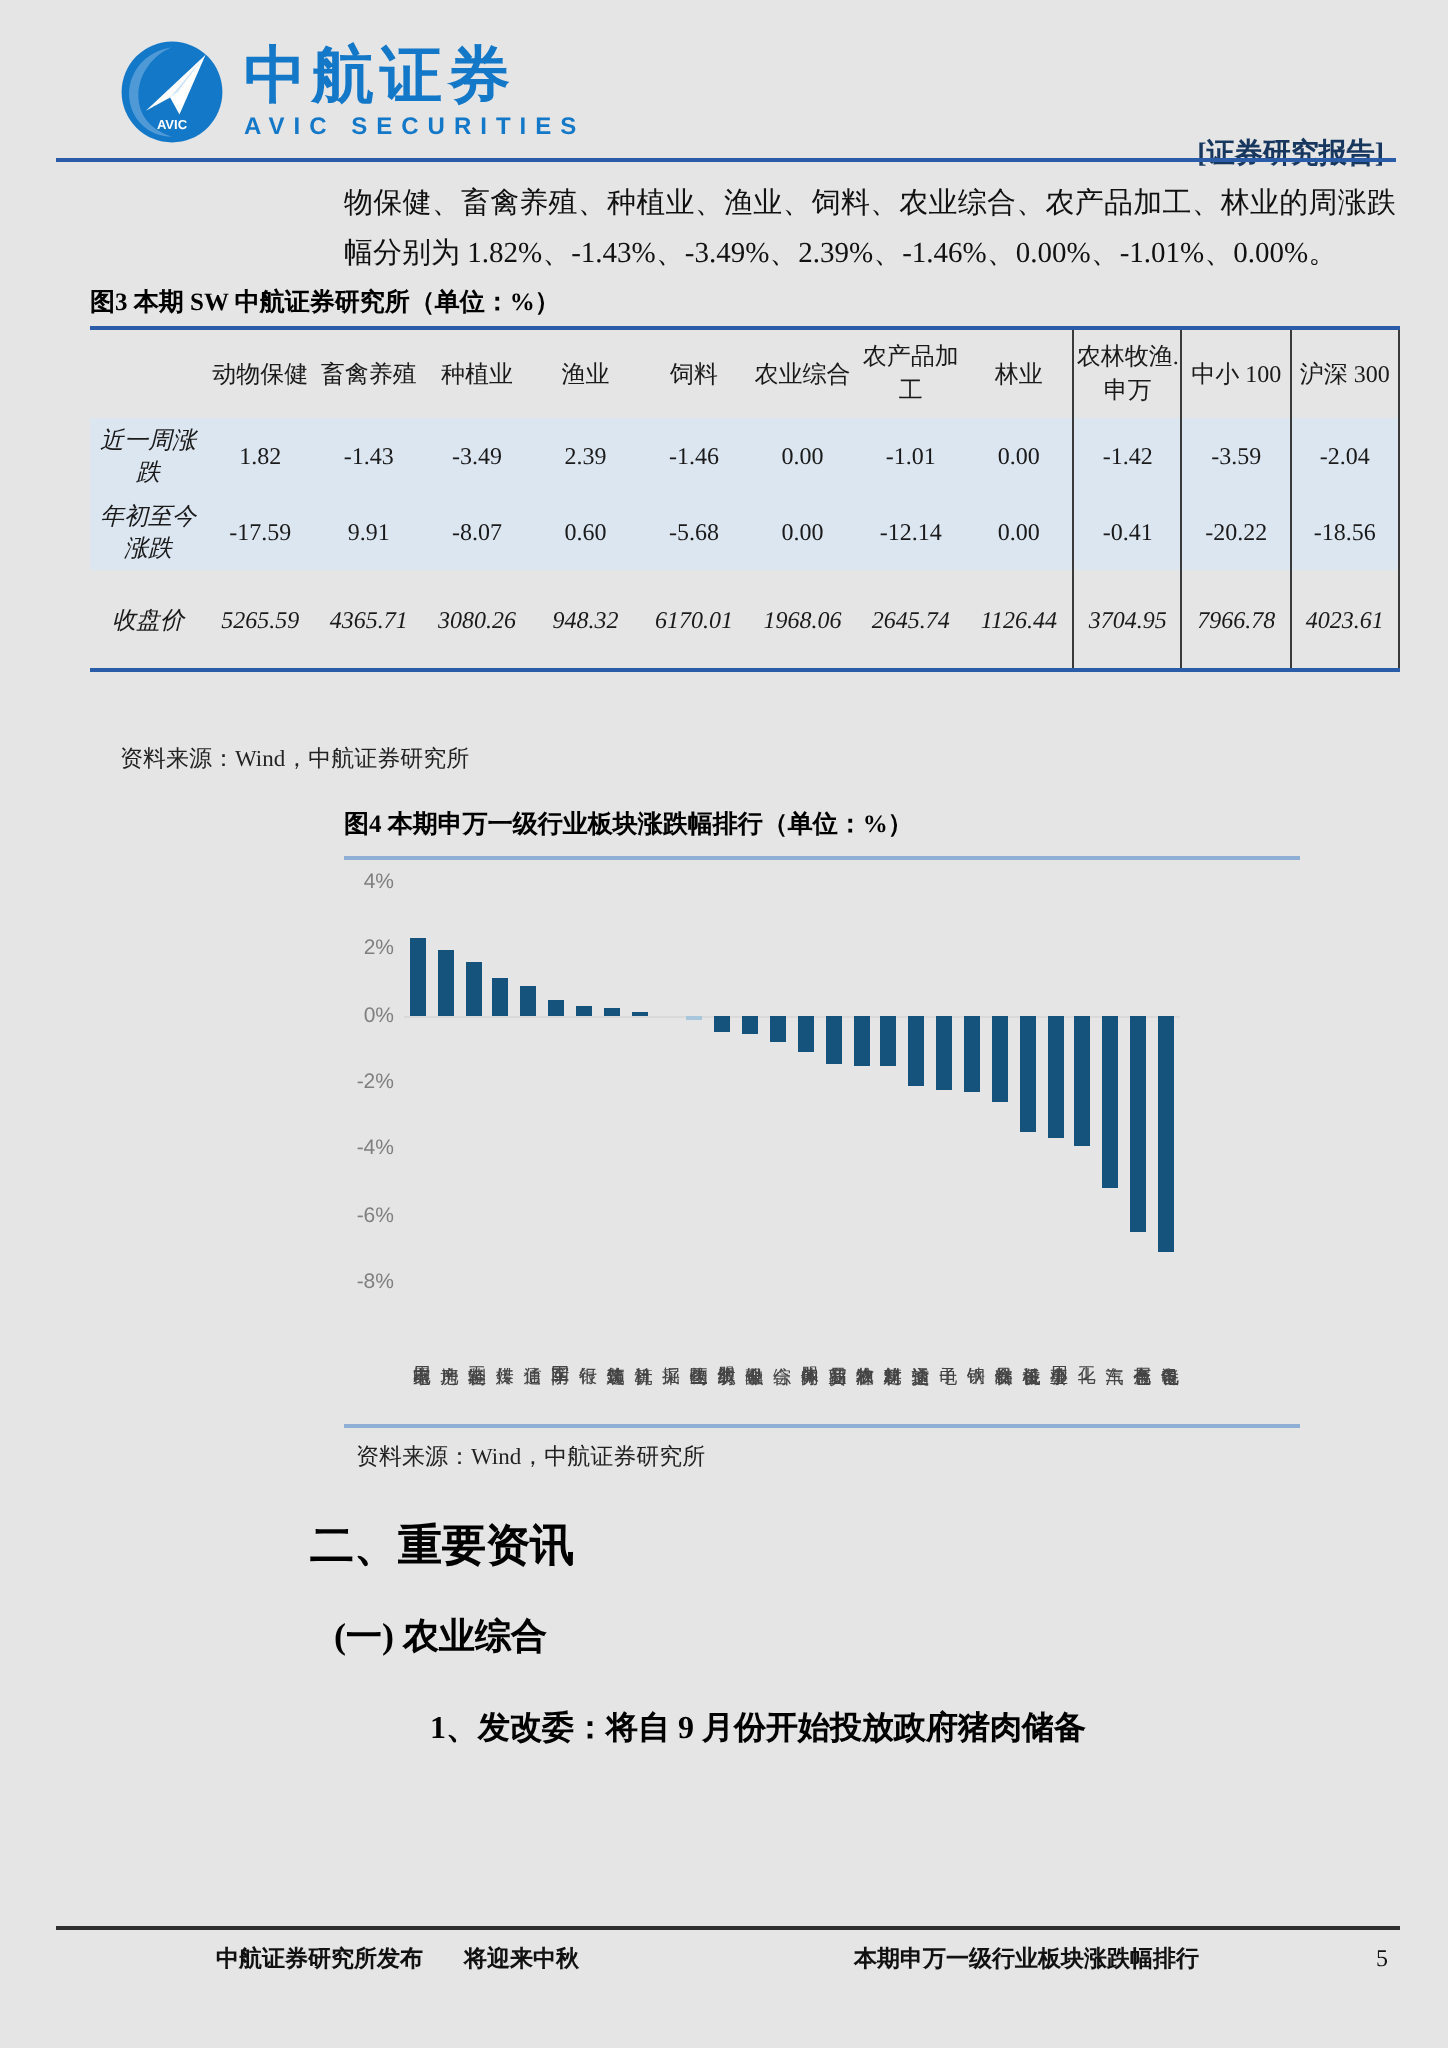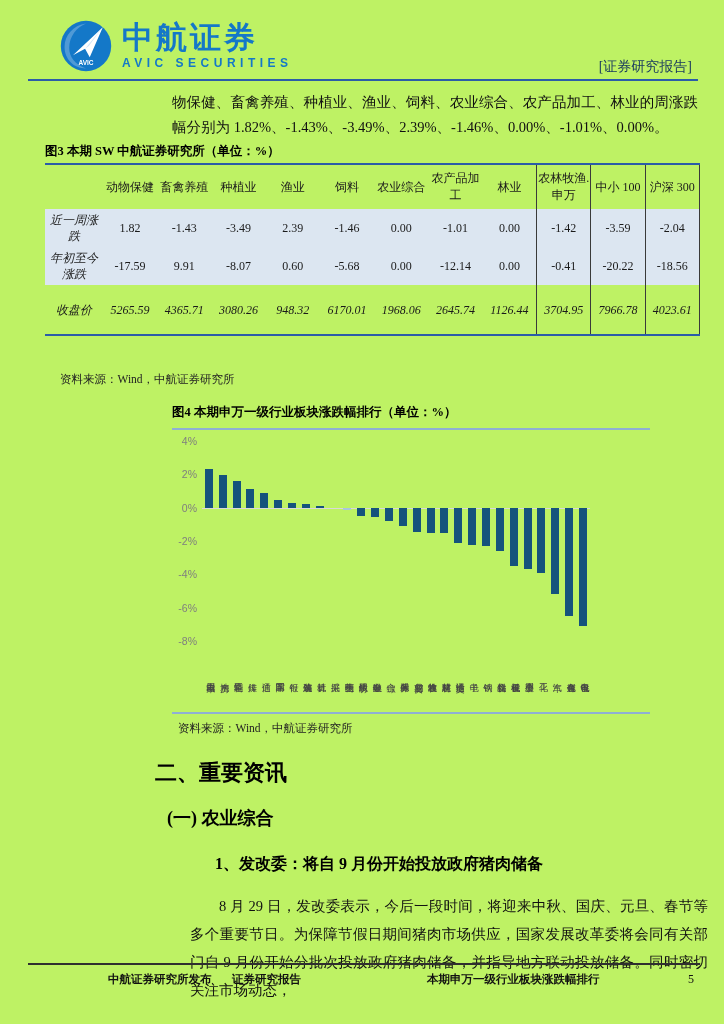--- a/index.html
+++ b/index.html
@@ -1,27 +1,27 @@
 <!DOCTYPE html>
 <html><head>
 <meta charset="utf-8">
 <style>
   * { margin:0; padding:0; box-sizing:border-box; }
   html,body { background:#ffffff; }
   body { font-family:"Liberation Serif","DejaVu Serif",serif; color:#1a1a1a; }
-  .page { position:relative; width:724px; height:1024px; margin:0 auto; background:#bef264; overflow:hidden; }
+  .page { position:relative; width:724px; height:1024px; margin:0 auto; background:#e5e5e5; overflow:hidden; }
 
   
   .header { position:absolute; top:16px; left:28px; right:28px; height:64px; }
   .logo { position:absolute; left:30px; top:2px; display:flex; align-items:center; }
   .logo-mark { width:56px; height:56px; }
   .logo-text { margin-left:8px; }
   .logo-cn { font-family:"Liberation Sans","DejaVu Sans",sans-serif; font-weight:bold; font-size:31px; letter-spacing:3px; color:#1478c8; line-height:32px; }
   .logo-en { font-family:"Liberation Sans","DejaVu Sans",sans-serif; font-weight:bold; font-size:12px; letter-spacing:4.5px; color:#1478c8; margin-top:2px; }
-  .report-tag { position:absolute; right:4px; top:42px; font-weight:normal; font-size:14px; color:#17375e; }
+  .report-tag { position:absolute; right:4px; top:52px; font-weight:bold; font-size:14px; color:#17375e; }
   .header-rule { position:absolute; top:79px; left:28px; right:26px; height:2px; background:#2b5ca8; }
 
   
   .intro { position:absolute; top:90px; left:172px; width:526px; font-size:14.5px; line-height:25px; text-align:justify; color:#111; }
 
   
   .fig3-caption { position:absolute; top:143px; left:45px; font-size:12.5px; font-weight:bold; color:#000; }
   .fig3-table-wrap { position:absolute; top:163px; left:45px; width:655px; border-top:2px solid #2b5ca8; border-bottom:2px solid #2b5ca8; }
   table.sw { width:100%; border-collapse:collapse; table-layout:fixed; }
   table.sw th, table.sw td { font-size:12px; text-align:center; vertical-align:middle; font-weight:normal; padding:2px 1px; }
@@ -288,23 +288,22 @@
         <div class="xlab" style="left: 92.8571%; width: 3.57143%;">有色金属</div>
         <div class="xlab" style="left: 96.4286%; width: 3.57143%;">电气设备</div>
       </div>
     <div class="fig4-rule-bottom"></div>
     <div class="src-chart">资料来源：Wind，中航证券研究所</div>
   </div>
 
   <div class="h1">二、重要资讯</div>
   <div class="h2">(一) 农业综合</div>
   <div class="h3">1、发改委：将自 9 月份开始投放政府猪肉储备</div>
-  <div class="news"><span class="indent"></span><span>8 月 29 日，发改委表示，今后一段时间，将迎来中秋、国庆、元旦、春节等多个重要节日。为保障节假日期间猪肉市场供应，国家发展改革委将会同有关部门自 9 月份开始分批次投放政府猪肉储备，并指导地方联动投放储备。同时密切关注市场动态，</span></div>
 
   <div class="footer-rule"></div>
   <div class="footer">
     <span class="f-pub">中航证券研究所发布</span>
-    <span class="f-rep">证券研究报告</span>
+    <span class="f-rep">将迎来中秋</span>
     <span class="f-disc">本期申万一级行业板块涨跌幅排行</span>
     <span class="f-page">5</span>
   </div>
 
 </div>
 
 </body></html>

